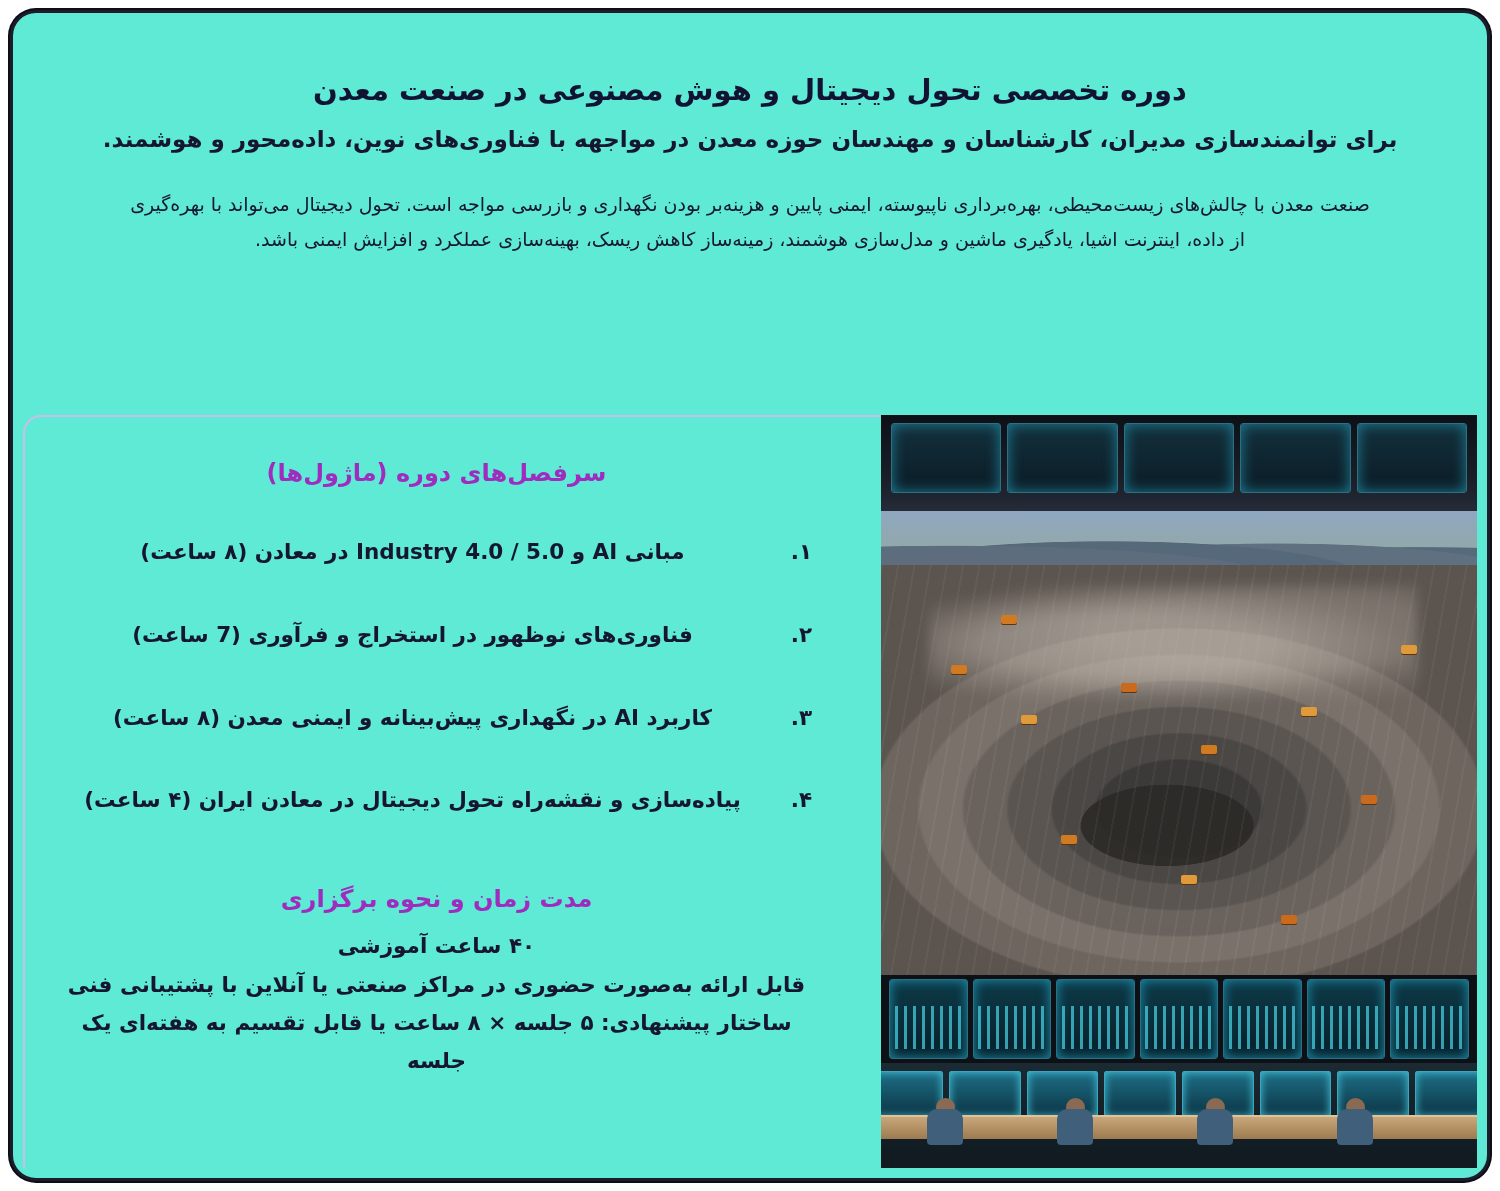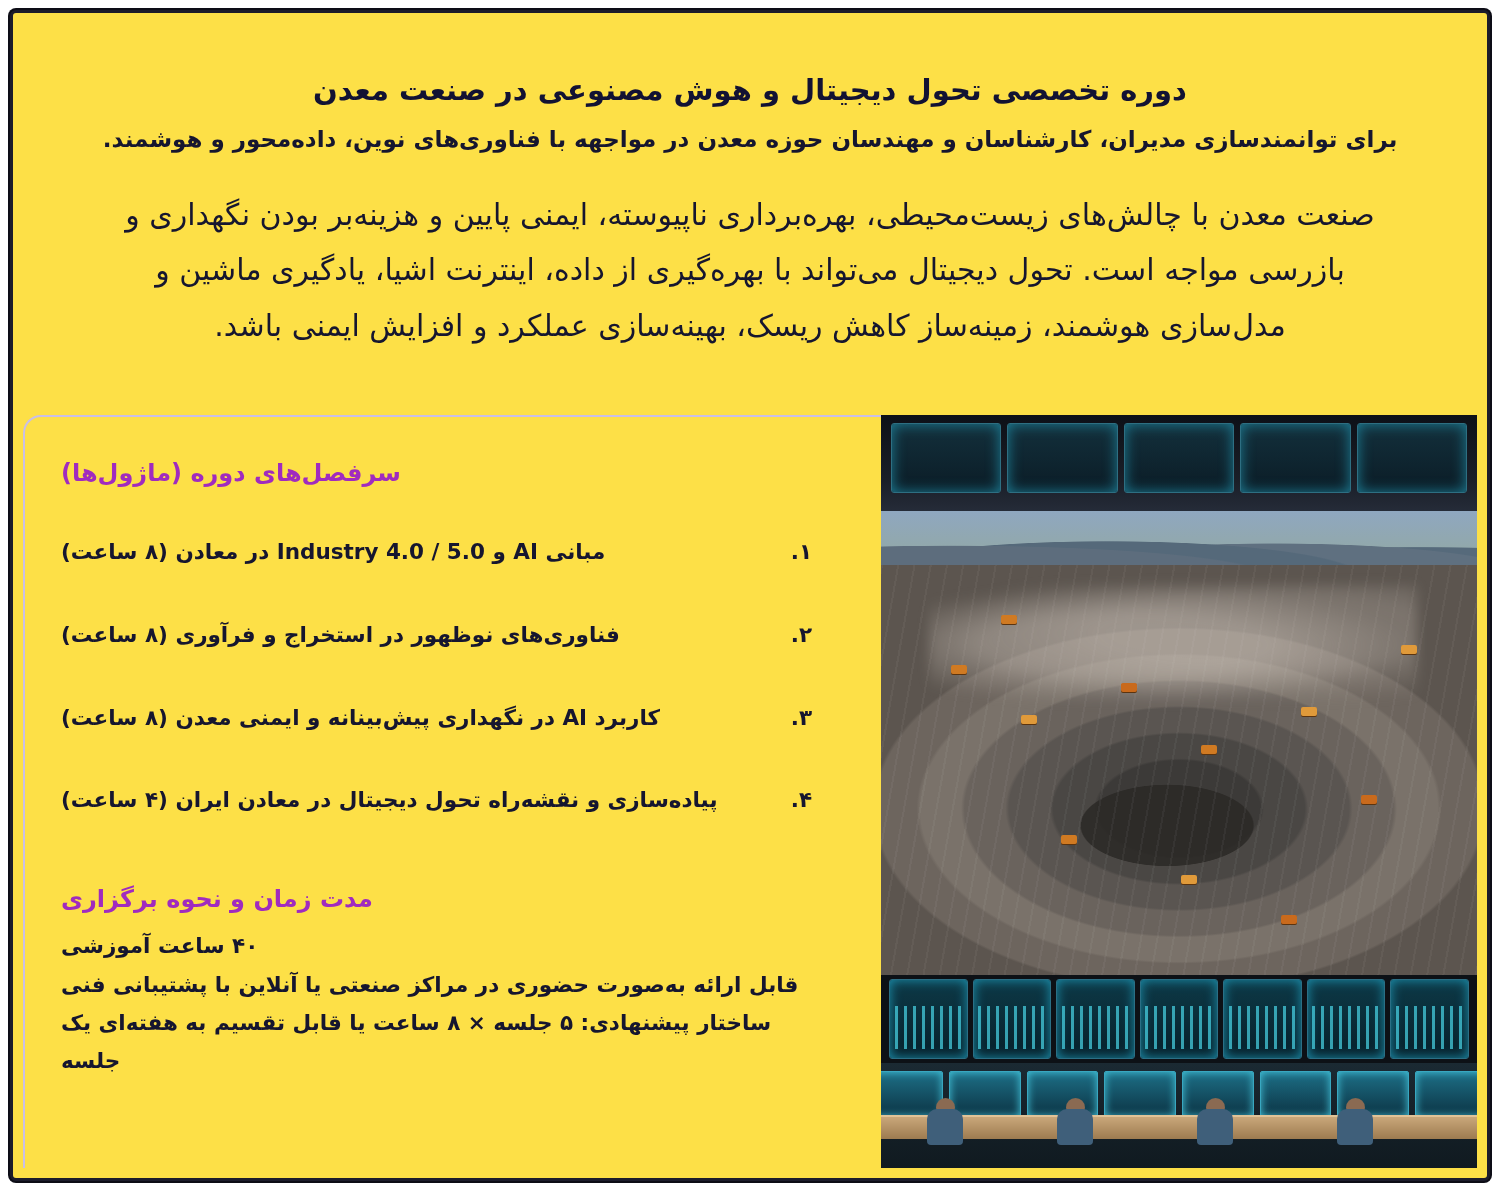--- a/index.html
+++ b/index.html
@@ -12,22 +12,22 @@
     position:relative;
     width:1500px;height:1191px;
     box-sizing:border-box;
     padding:10px;
     background:#ffffff;
   }
   .card{
     position:relative;
     width:100%;height:100%;
     box-sizing:border-box;
-    background:#fde047;
-    border-radius:6px;
+    background:#5eead4;
+    border-radius:26px;
     border:3px solid #1c1c2b;
     box-shadow:0 0 0 2px #0d0d16;
     overflow:hidden;
   }
   
   .header{
     padding:58px 60px 10px 60px;
     text-align:center;
   }
   .title{
@@ -39,41 +39,41 @@
   }
   .subtitle{
     margin-top:12px;
     font-size:23px;
     font-weight:bold;
     color:#16162f;
     line-height:1.5;
   }
   .intro{
     margin:30px 52px 0 52px;
-    font-size:30px;
+    font-size:19px;
     color:#16162f;
     line-height:1.85;
     text-align:center;
     font-weight:normal;
   }
   
   .body{
     position:absolute;
     top:402px;left:10px;right:10px;bottom:10px;
     display:flex;
     flex-direction:row-reverse;
   }
   .right-col{
     flex:1 1 auto;
     padding:42px 69px 20px 36px;
     box-sizing:border-box;
     border-left:2px solid #c9bfe6;
     border-top:2px solid #c9bfe6;
     border-top-left-radius:18px;
-    text-align:left;
+    text-align:center;
   }
   .section-title{
     color:#a02bbf;
     font-weight:bold;
     font-size:24px;
     margin-bottom:14px;
   }
   .section-title.second{margin-top:67px;}
   ol.modules{
     margin:0;
@@ -235,21 +235,21 @@
       <div class="subtitle">برای توانمندسازی مدیران، کارشناسان و مهندسان حوزه معدن در مواجهه با فناوری‌های نوین، داده‌محور و هوشمند.</div>
       <div class="intro">صنعت معدن با چالش‌های زیست‌محیطی، بهره‌برداری ناپیوسته، ایمنی پایین و هزینه‌بر بودن نگهداری و بازرسی مواجه است. تحول دیجیتال می‌تواند با بهره‌گیری از داده، اینترنت اشیا، یادگیری ماشین و مدل‌سازی هوشمند، زمینه‌ساز کاهش ریسک، بهینه‌سازی عملکرد و افزایش ایمنی باشد.</div>
     </div>
 
     <div class="body">
 
       <div class="right-col">
         <div class="section-title">سرفصل‌های دوره (ماژول‌ها)</div>
         <ol class="modules">
           <li>مبانی AI و Industry 4.0 / 5.0 در معادن (۸ ساعت)</li>
-          <li>فناوری‌های نوظهور در استخراج و فرآوری (۸ ساعت)</li>
+          <li>فناوری‌های نوظهور در استخراج و فرآوری (7 ساعت)</li>
           <li>کاربرد AI در نگهداری پیش‌بینانه و ایمنی معدن (۸ ساعت)</li>
           <li>پیاده‌سازی و نقشه‌راه تحول دیجیتال در معادن ایران (۴ ساعت)</li>
         </ol>
 
         <div class="section-title second">مدت زمان و نحوه برگزاری</div>
         <div class="duration-line">۴۰ ساعت آموزشی</div>
         <div class="duration-line">قابل ارائه به‌صورت حضوری در مراکز صنعتی یا آنلاین با پشتیبانی فنی</div>
         <div class="duration-line">ساختار پیشنهادی: ۵ جلسه × ۸ ساعت یا قابل تقسیم به هفته‌ای یک جلسه</div>
       </div>
 

